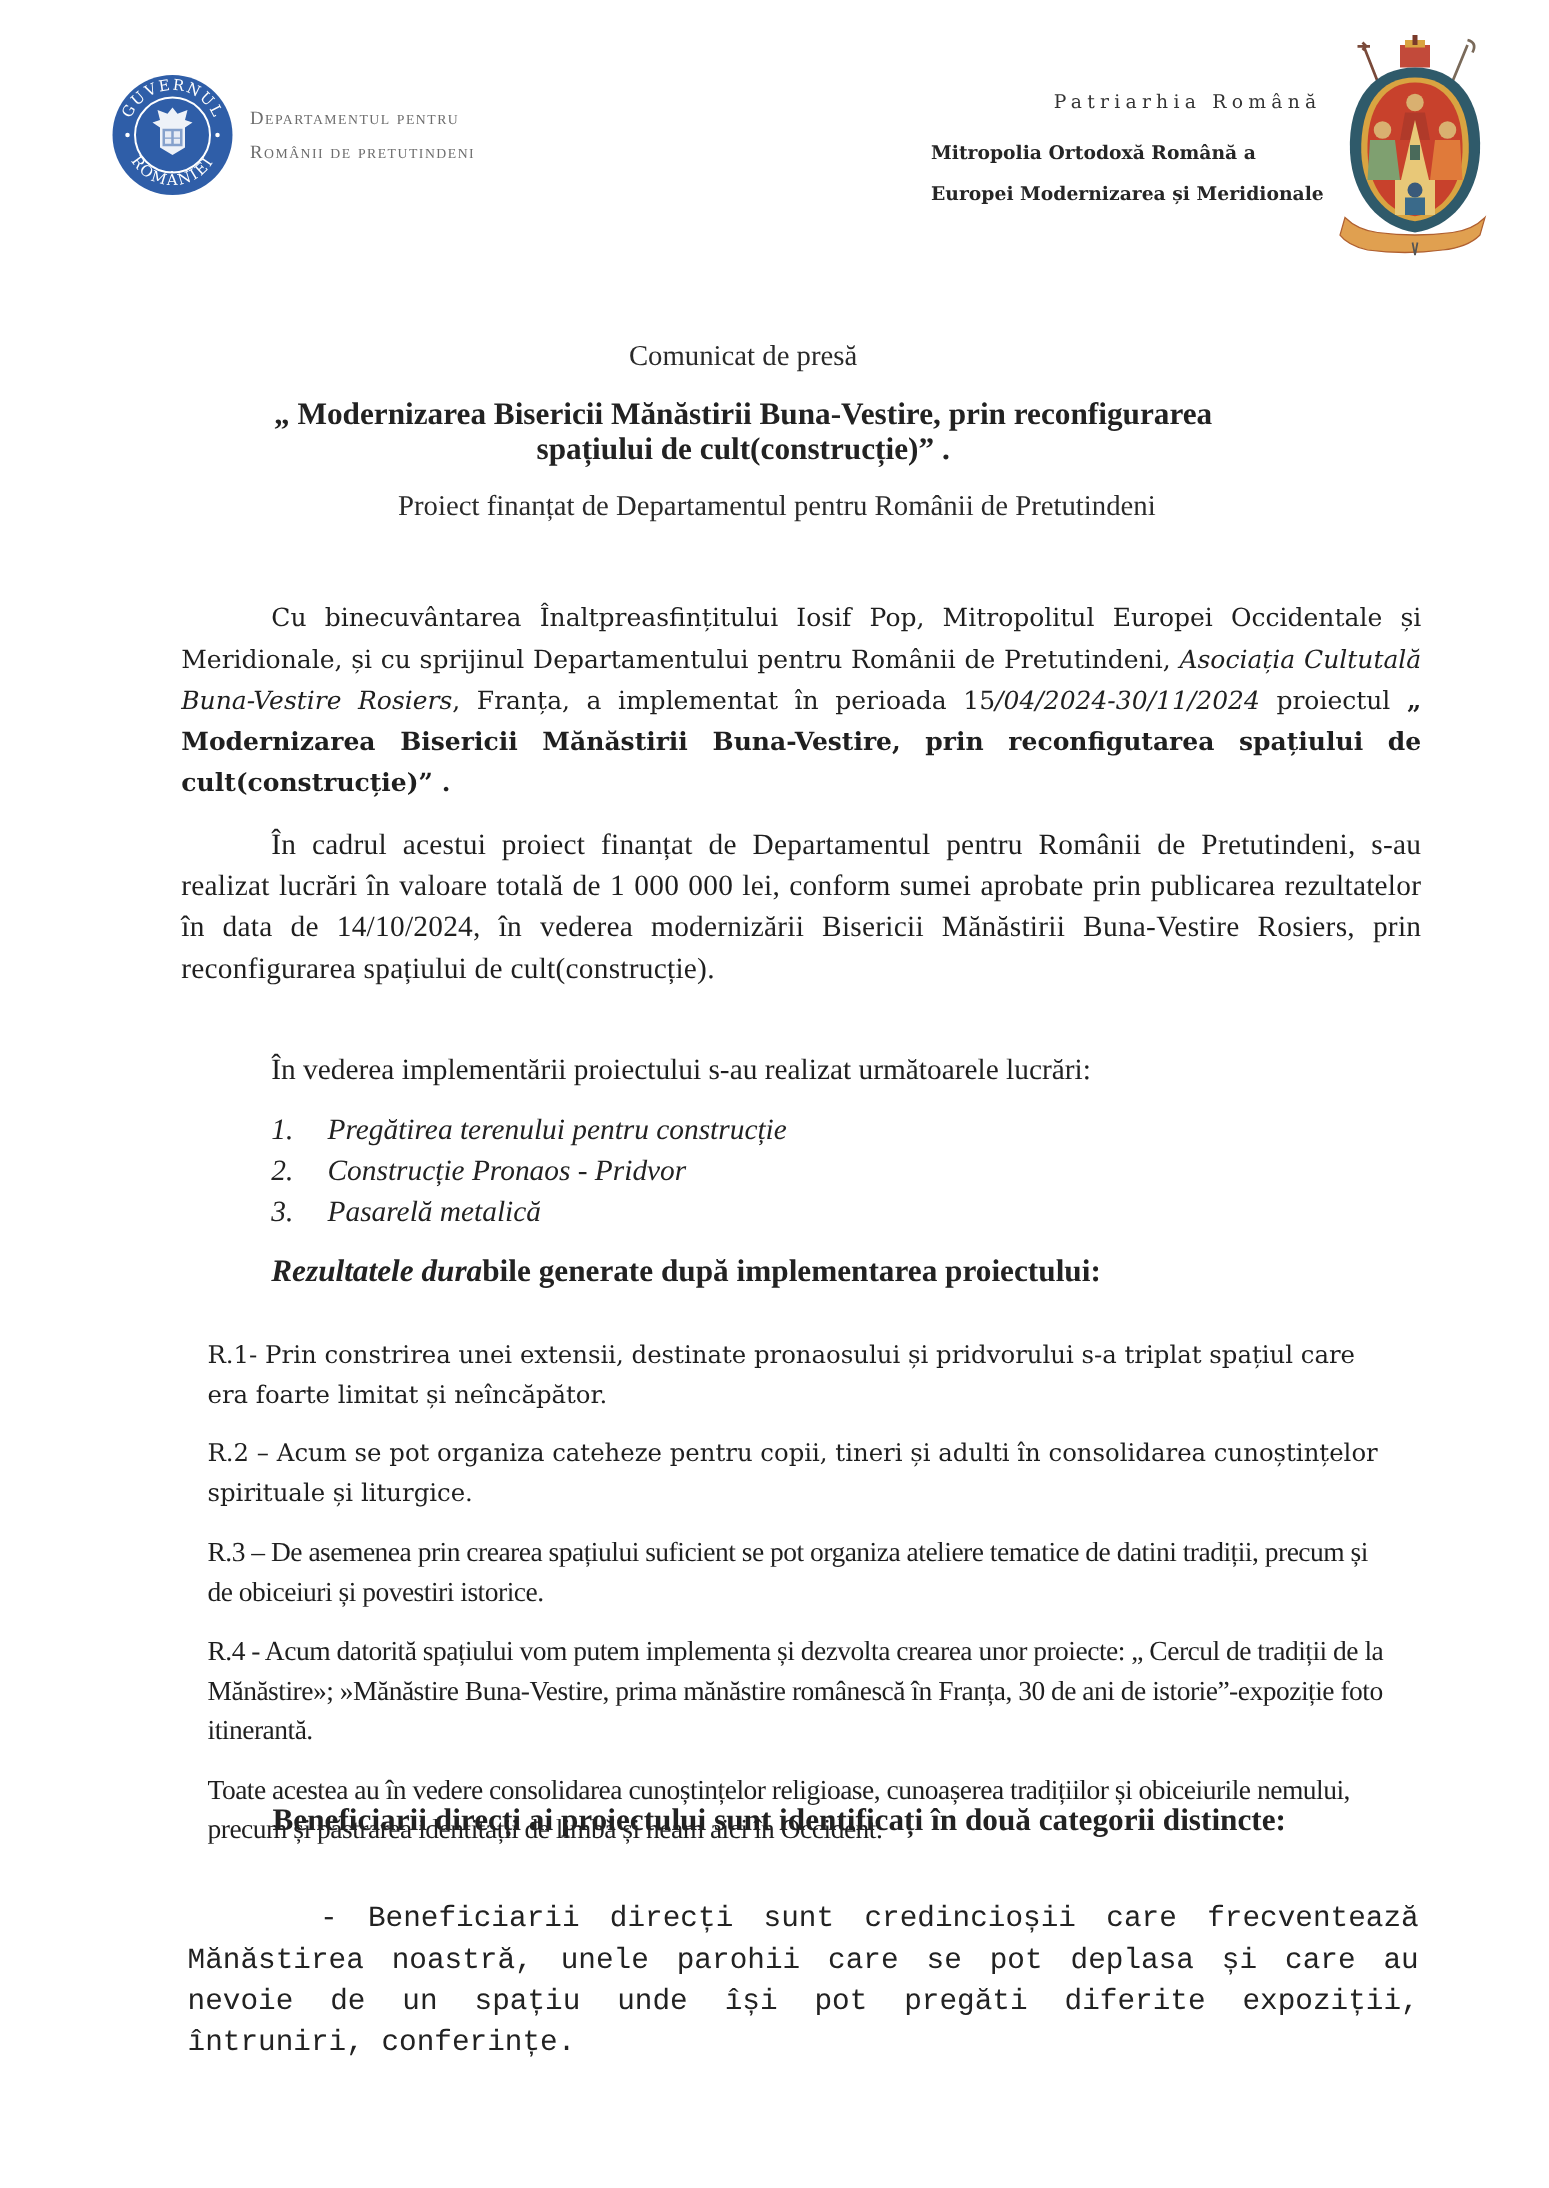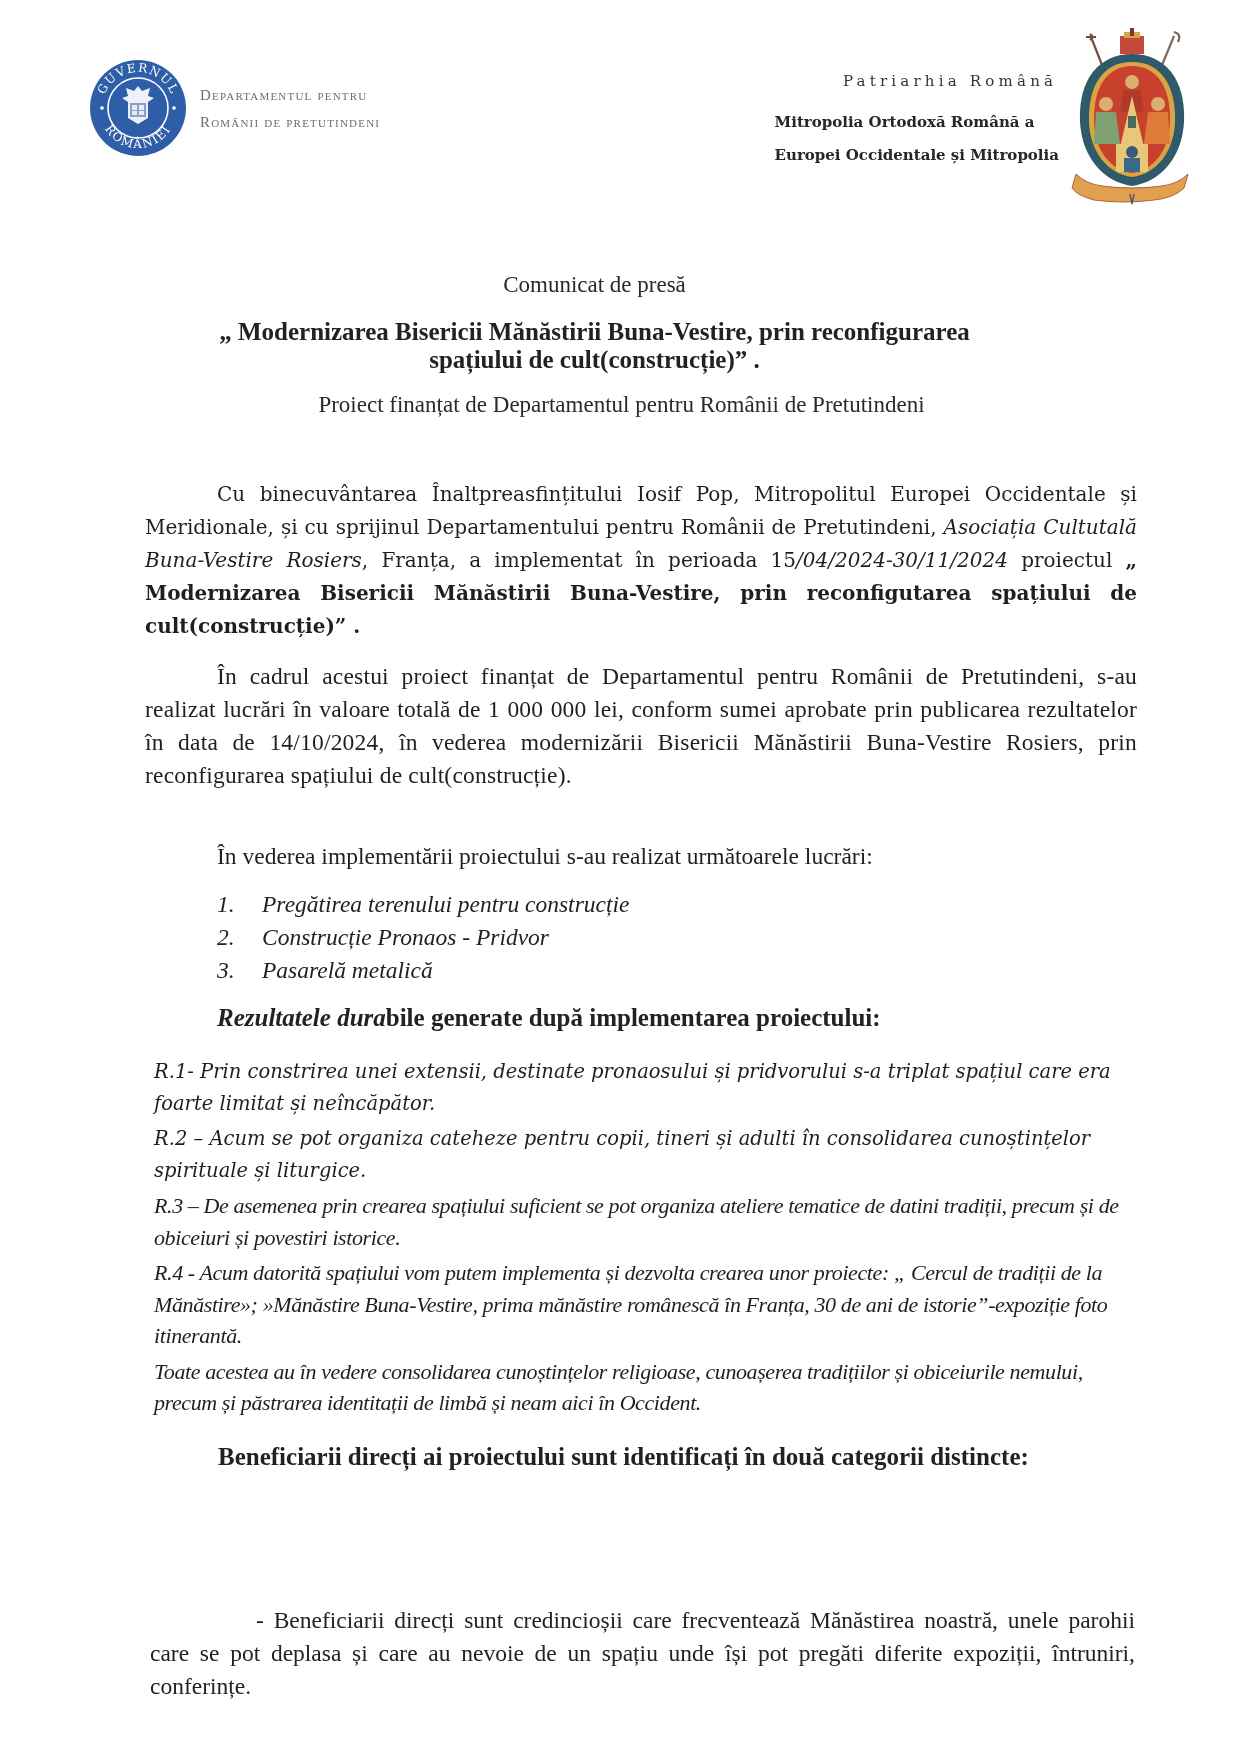--- a/index.html
+++ b/index.html
@@ -37,26 +37,26 @@
              font-size: 23.5px; line-height: 33px; color: #222; }
     .works .row { display: flex; white-space: nowrap; }
     .works .num { width: 45px; }
 
     .results-title { position: absolute; left: 217px; top: 1004px; font-family: "Liberation Serif", serif; font-weight: bold;
                      font-size: 25px; color: #222; white-space: nowrap; }
     .results-title i { font-style: italic; }
 
     .results { position: absolute; left: 150px; width: 985px; top: 1052px; font-family: "DejaVu Serif", serif;
                font-size: 19.5px; line-height: 31.5px; color: #1f1f1f; }
-    .results .r { margin: 4px; font-style: italic; }
+    .results .r { margin: 16px; }
     .results .r.condensed { font-family: "Liberation Serif", serif; font-size: 22px; letter-spacing: -0.4px; }
 
     .benef-title { position: absolute; left: 150px; width: 985px; top: 1441px; font-family: "Liberation Serif", serif;
                    font-weight: bold; font-size: 25px; line-height: 32px; text-align: justify; color: #222; text-indent: 68px; }
-    .benef-text { position: absolute; left: 150px; width: 985px; top: 1604px; font-family: Liberation Serif, serif;
+    .benef-text { position: absolute; left: 150px; width: 985px; top: 1519px; font-family: Liberation Mono, monospace;
                   font-size: 23.5px; line-height: 33px; text-align: justify; color: #222; }
     .benef-text .first { text-indent: 106px; }
   </style>
 </head>
 <body>
 
 <div class="gov-logo">
   <svg width="100" height="100" viewBox="0 0 100 100">
     <defs>
       <path id="arcTop" d="M 14 50 A 36 36 0 0 1 86 50"></path>
@@ -79,21 +79,21 @@
   </svg>
 </div>
 <div class="dept-name">
   <div>Departamentul pentru</div>
   <div>Românii de pretutindeni</div>
 </div>
 
 <div class="patriarhia">Patriarhia Română</div>
 <div class="mitropolia">
   <div>Mitropolia Ortodoxă Română a</div>
-  <div>Europei Occidentale și Mitropolia</div>
+  <div>Europei Modernizarea și Meridionale</div>
 </div>
 <div class="crest">
   <svg width="128" height="182" viewBox="0 0 128 182">
 
     <path d="M22 8 l3 3 l-3 3 M18 11 h10 M23 11 L36 44" stroke="#7a4a3a" stroke-width="2.2" fill="none"></path>
     <path d="M106 6 q8 2 4 10 M106 10 L92 44" stroke="#7a6a5a" stroke-width="2.2" fill="none"></path>
 
     <path d="M52 10 h24 v18 h-24z" fill="#c24a3a"></path>
     <path d="M56 6 h16 v6 h-16z" fill="#d9a441"></path>
     <rect x="62" y="2" width="4" height="8" fill="#7a3a2a"></rect>

